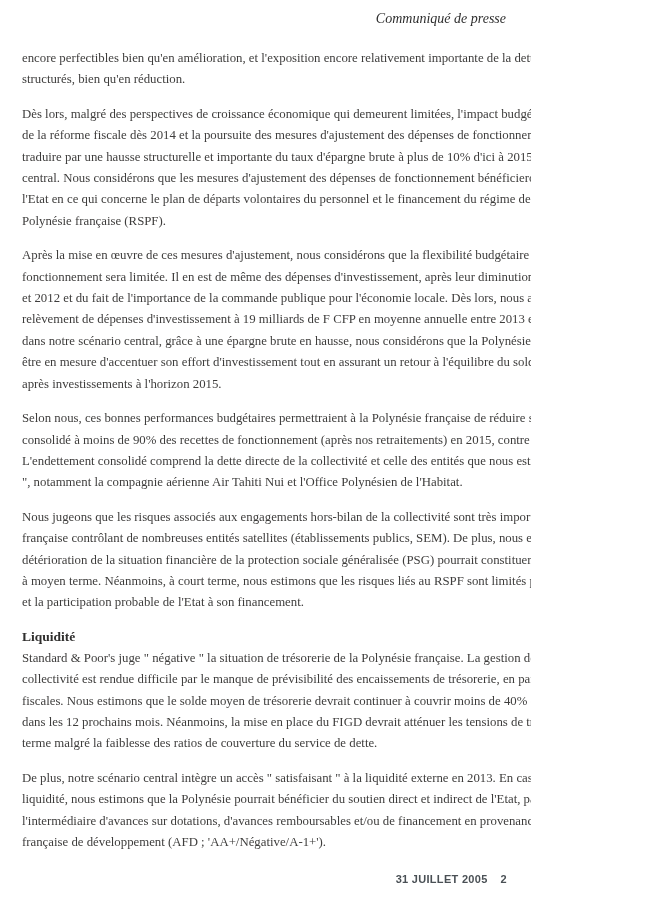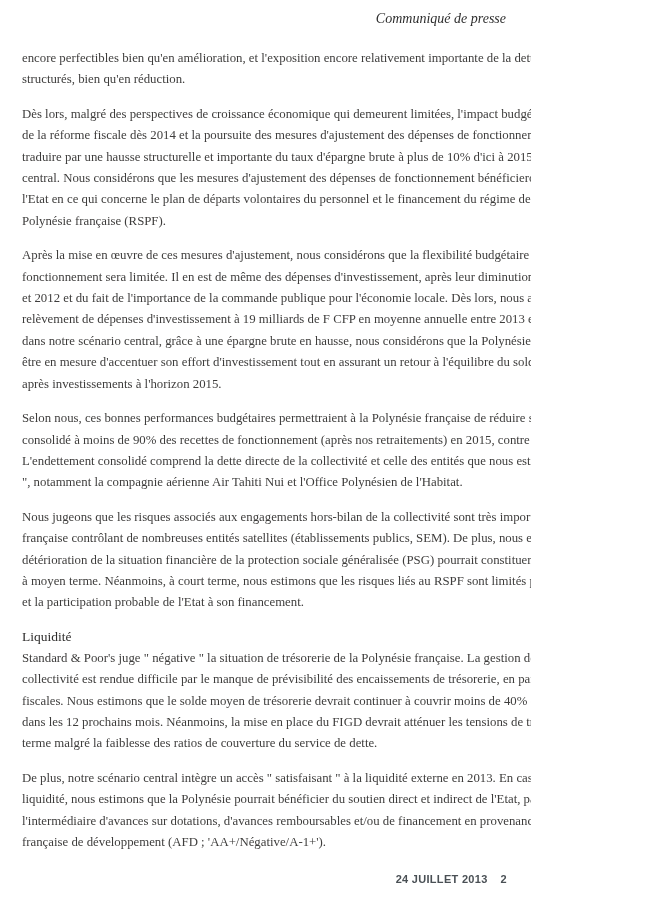--- a/index.html
+++ b/index.html
@@ -33,21 +33,21 @@
     line-height: 21.4px;
     color: #3e3d3c;
     text-align: left;
   }
   .content p {
     margin: 0 0 13px 0;
   }
   .content h2 {
     font-family: "Liberation Serif", serif;
     font-size: 13.5px;
-    font-weight: normal;
+    font-weight: bold;
     color: #2f2e2d;
     margin: 0 0 1px 0;
     line-height: 20px;
   }
   .footer {
     position: absolute;
     bottom: 25px;
     right: 24px;
     font-family: "Liberation Sans", sans-serif;
     font-weight: bold;
@@ -73,16 +73,16 @@
     <p>Selon nous, ces bonnes performances budgétaires permettraient à la Polynésie française de réduire son endettement consolidé à moins de 90% des recettes de fonctionnement (après nos retraitements) en 2015, contre 94% en 2012. L'endettement consolidé comprend la dette directe de la collectivité et celle des entités que nous estimons " dépendantes ", notamment la compagnie aérienne Air Tahiti Nui et l'Office Polynésien de l'Habitat.</p>
     <p>Nous jugeons que les risques associés aux engagements hors-bilan de la collectivité sont très importants, la Polynésie française contrôlant de nombreuses entités satellites (établissements publics, SEM). De plus, nous estimons que la détérioration de la situation financière de la protection sociale généralisée (PSG) pourrait constituer un facteur de risque à moyen terme. Néanmoins, à court terme, nous estimons que les risques liés au RSPF sont limités par la réforme fiscale et la participation probable de l'Etat à son financement.</p>
 
     <h2>Liquidité</h2>
 
     <p>Standard &amp; Poor's juge " négative " la situation de trésorerie de la Polynésie française. La gestion de trésorerie de la collectivité est rendue difficile par le manque de prévisibilité des encaissements de trésorerie, en particulier des recettes fiscales. Nous estimons que le solde moyen de trésorerie devrait continuer à couvrir moins de 40% du service de la dette dans les 12 prochains mois. Néanmoins, la mise en place du FIGD devrait atténuer les tensions de trésorerie à court terme malgré la faiblesse des ratios de couverture du service de dette.</p>
     <p>De plus, notre scénario central intègre un accès " satisfaisant " à la liquidité externe en 2013. En cas de besoin de liquidité, nous estimons que la Polynésie pourrait bénéficier du soutien direct et indirect de l'Etat, par exemple par l'intermédiaire d'avances sur dotations, d'avances remboursables et/ou de financement en provenance de l'Agence française de développement (AFD ; 'AA+/Négative/A-1+').</p>
   </div>
 
   <div class="footer">
-    <span class="footer-date">24 JUILLET 2013</span><span class="page-num">2</span>
+    <span class="footer-date">31 JUILLET 2005</span><span class="page-num">2</span>
   </div>
 
 </div>
 
 </body></html>

